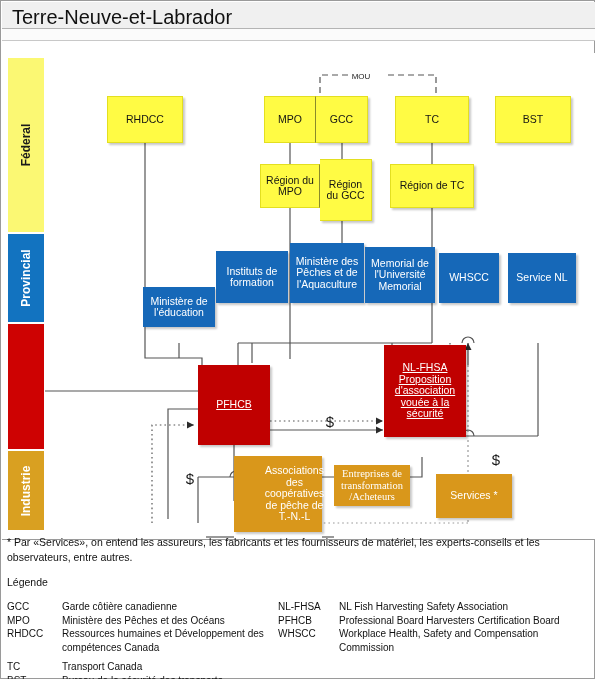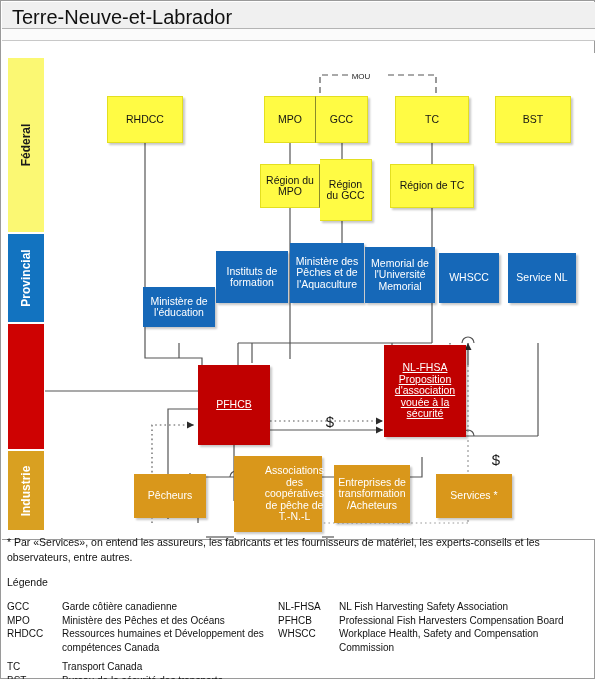--- a/index.html
+++ b/index.html
@@ -181,23 +181,22 @@
     <div class="node blue" style="left:141px;top:198px;width:72px;height:40px;margin-top:36px;">Ministère de l'éducation</div>
     <div class="node blue" style="left:214px;top:198px;width:72px;height:52px;">Instituts de formation</div>
     <div class="node blue" style="left:288px;top:190px;width:74px;height:60px;">Ministère des Pêches et de l'Aquaculture</div>
     <div class="node blue" style="left:363px;top:194px;width:70px;height:56px;">Memorial de l'Université Memorial</div>
     <div class="node blue" style="left:437px;top:200px;width:60px;height:50px;">WHSCC</div>
     <div class="node blue" style="left:506px;top:200px;width:68px;height:50px;">Service NL</div>
 
     <div class="node red" style="left:196px;top:312px;width:72px;height:80px;">PFHCB</div>
     <div class="node red" style="left:382px;top:292px;width:82px;height:92px;">NL-FHSA Proposition d'association vouée à la sécurité</div>
 
-    <div class="node orange" style="left:132px;top:421px;width:72px;height:44px;">Pêcheurs</div>
     <div class="node orange" style="left:232px;top:403px;width:88px;height:76px;padding-left:36px;">Associations des coopératives de pêche de T.-N.-L</div>
-    <div class="node orange" style="left:332px;top:412px;width:76px;height:58px;">Entreprises de transformation /Acheteurs</div>
+    <div class="node orange" style="left:332px;top:412px;width:76px;height:41px;font-family:Liberation Serif, serif;">Entreprises de transformation /Acheteurs</div>
     <div class="node orange" style="left:434px;top:421px;width:76px;height:44px;">Services *</div>
 
   </div>
 
   <div id="footnote">* Par «Services», on entend les assureurs, les fabricants et les fournisseurs de matériel, les experts-conseils et les observateurs, entre autres.</div>
   <div id="legend-title">Légende</div>
 
   <div class="legend-col" id="legend-left">
     <div class="lrow">
       <div class="lkey">GCC</div>
@@ -222,21 +221,21 @@
     </div>
   </div>
 
   <div class="legend-col" id="legend-right">
     <div class="lrow">
       <div class="lkey">NL-FHSA</div>
       <div class="lval">NL Fish Harvesting Safety Association</div>
     </div>
     <div class="lrow">
       <div class="lkey">PFHCB</div>
-      <div class="lval">Professional Fish Harvesters Compensation Board</div>
+      <div class="lval">Professional Board Harvesters Certification Board</div>
     </div>
     <div class="lrow">
       <div class="lkey">WHSCC</div>
       <div class="lval">Workplace Health, Safety and Compensation Commission</div>
     </div>
   </div>
 
 </div>
 
 </body></html>

